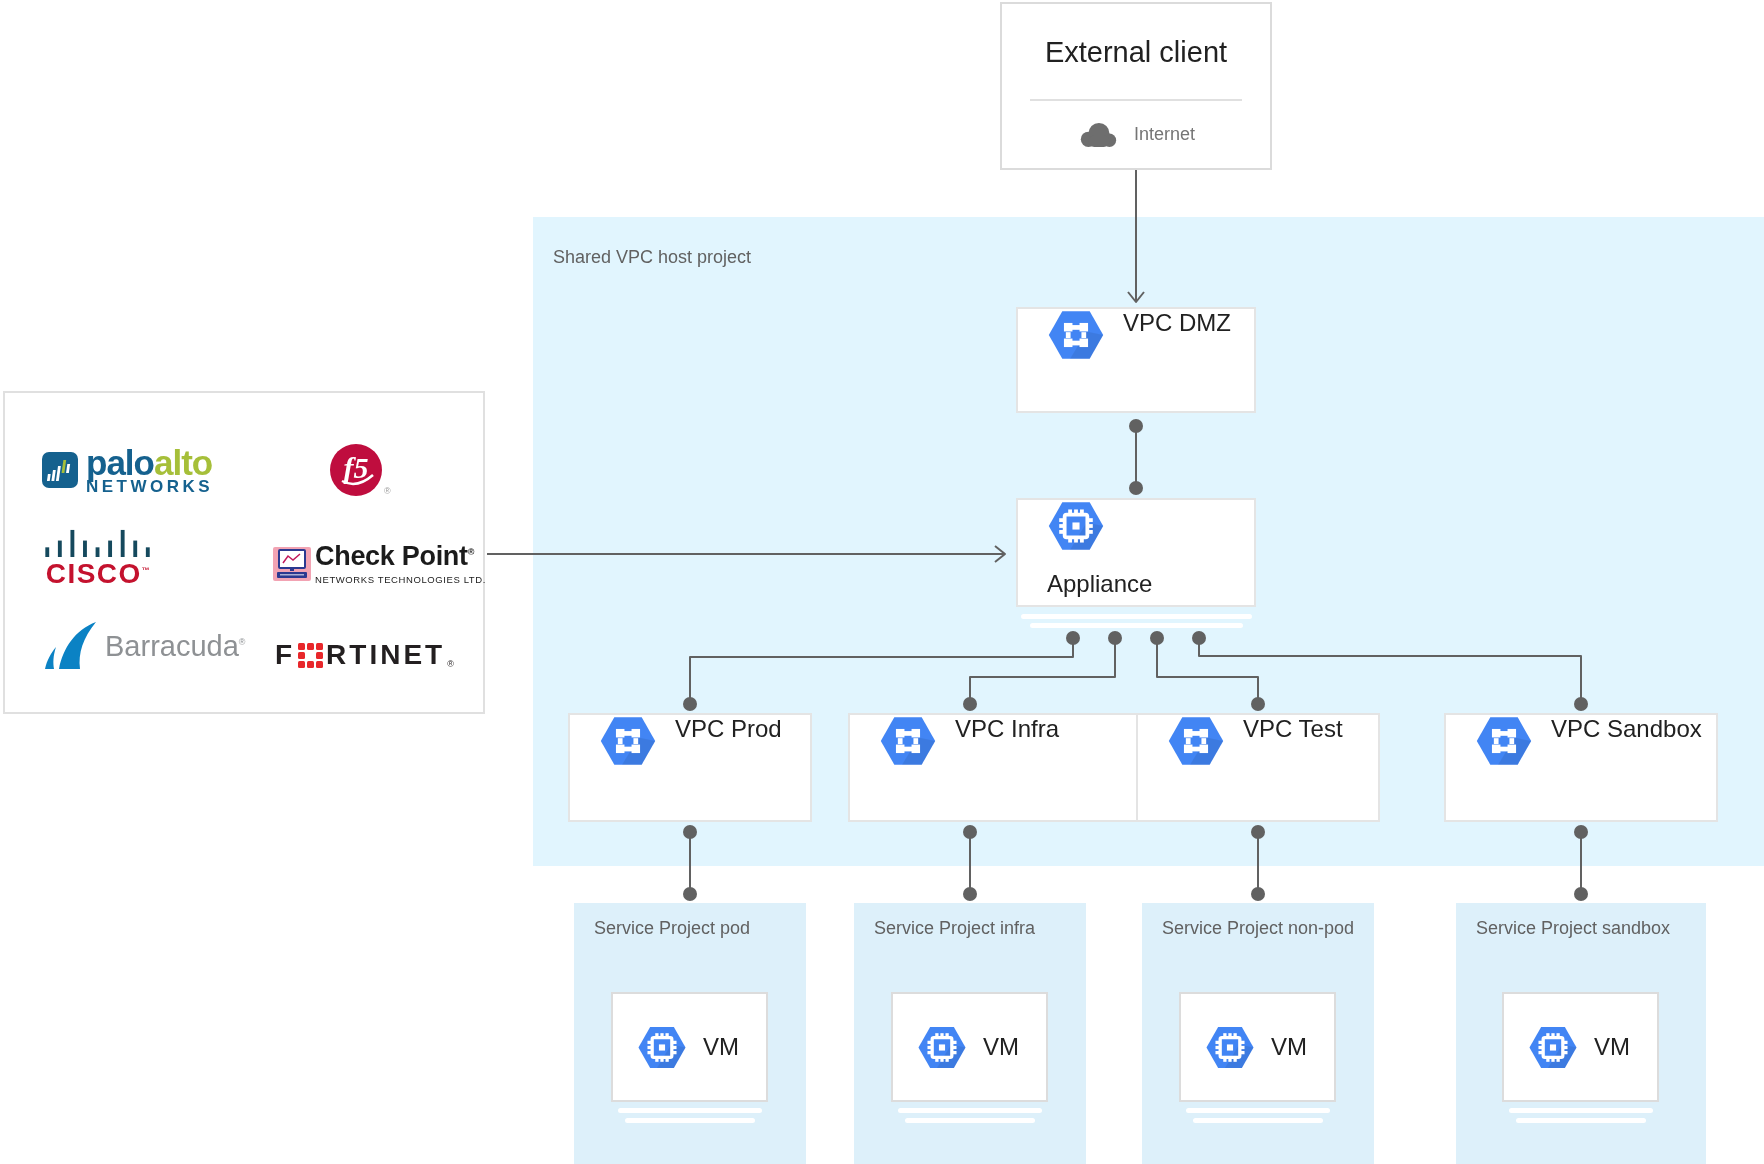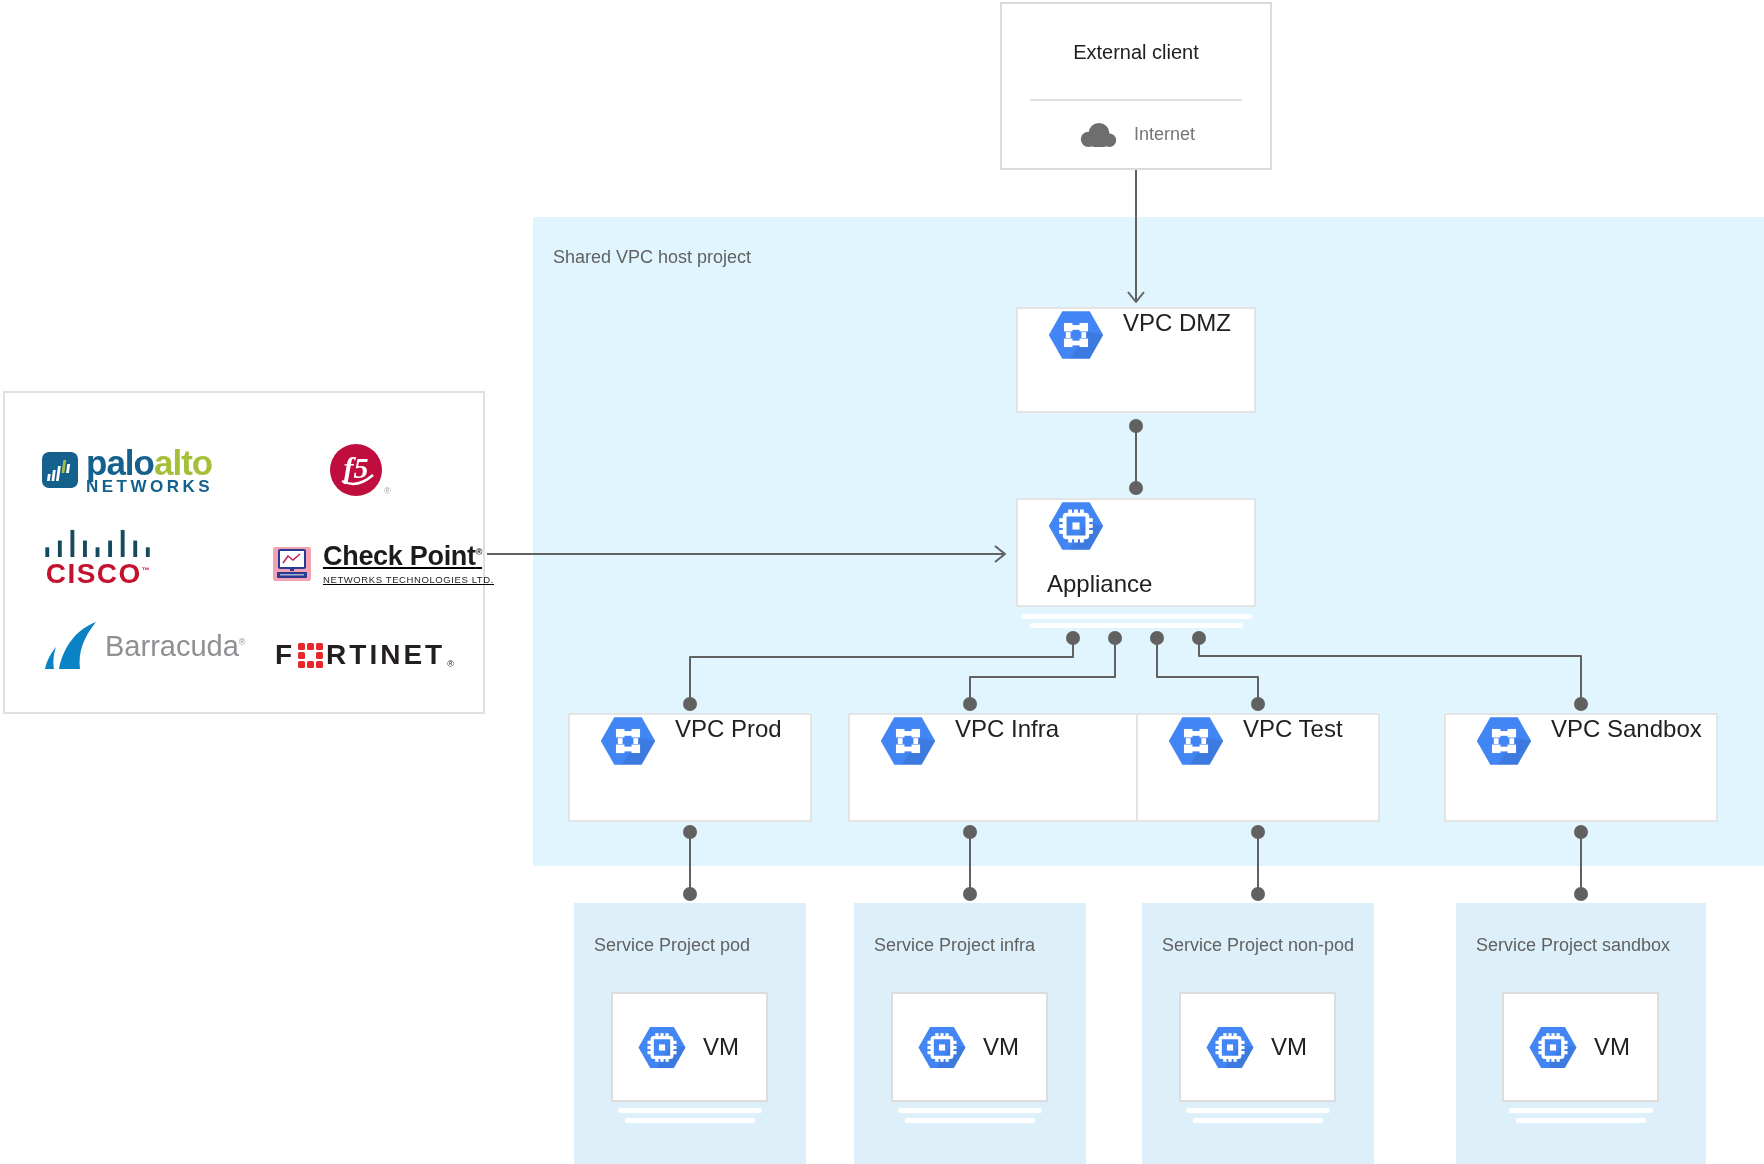--- a/index.html
+++ b/index.html
@@ -15,31 +15,31 @@
 
   
   .node{position:absolute;z-index:3;background:#fff;border:2px solid #E4E4E4;box-sizing:border-box;
         display:flex;align-items:flex-start;padding-left:29px;gap:18px;}
   .node-label{font-size:24px;color:#212121;white-space:nowrap;}
 
   
   .external-box{position:absolute;left:1000px;top:2px;width:272px;height:168px;z-index:3;
                 background:#fff;border:2px solid #DBDBDB;box-sizing:border-box;display:flex;flex-direction:column;}
   .external-title{flex:0 0 95px;display:flex;align-items:center;justify-content:center;
-                  font-size:20px;color:#212121;padding-top:2px;box-sizing:border-box;}
+                  font-size:29px;color:#212121;padding-top:2px;box-sizing:border-box;}
   .external-divider{border-top:2px solid #E0E0E0;margin:0 28px;}
   .external-row{flex:1;display:flex;align-items:center;justify-content:center;gap:15px;}
   .internet-label{font-size:18px;color:#757575;}
 
   
   .stack-line{position:absolute;z-index:3;height:5px;background:#fff;border-radius:3px;}
 
   
   .service-box{position:absolute;top:903px;height:261px;z-index:3;background:#DDF0FA;box-sizing:border-box;}
-  .service-label{position:absolute;left:20px;top:32px;font-size:18px;color:#616161;white-space:nowrap;}
+  .service-label{position:absolute;left:20px;top:15px;font-size:18px;color:#616161;white-space:nowrap;}
   .vm-box{position:absolute;top:89px;width:157px;height:110px;background:#fff;border:2px solid #DCDCDC;
           box-sizing:border-box;display:flex;align-items:center;padding-left:24px;gap:16px;}
   .vm-line1{position:absolute;top:205px;width:144px;height:5px;background:#fff;border-radius:3px;}
   .vm-line2{position:absolute;top:215px;width:130px;height:5px;background:#fff;border-radius:3px;}
 
   
   .vendor-box{position:absolute;left:3px;top:391px;width:482px;height:323px;z-index:3;background:#fff;
               border:2px solid #E0E0E0;box-sizing:border-box;}
   .vendor-item{position:absolute;display:flex;align-items:center;}
 
@@ -50,21 +50,21 @@
   .f5-ball{position:relative;width:52px;height:52px;border-radius:50%;background:#BF0D3E;
            display:flex;align-items:center;justify-content:center;}
   .f5-text{font-family:"Liberation Serif","DejaVu Serif",serif;font-style:italic;font-weight:700;
            font-size:30px;color:#fff;position:relative;top:-2px;}
   .f5-reg{font-size:9px;color:#9E9E9E;align-self:flex-end;margin-left:2px;}
 
   .cisco-block{display:flex;flex-direction:column;align-items:center;}
   .cisco-text{font-size:28px;font-weight:700;letter-spacing:1.5px;color:#C4122E;line-height:1;margin-top:3px;}
   .cisco-tm{font-size:8px;color:#C4122E;vertical-align:super;}
 
-  .cp-text{margin-left:12px;text-decoration:underline;}
+  .cp-text{margin-left:4px;}
   .cp-title{font-size:27px;font-weight:600;letter-spacing:-0.3px;color:#1B1B1B;line-height:1;white-space:nowrap;}
   .cp-reg{font-size:9px;vertical-align:super;}
   .cp-sub{font-size:9.5px;letter-spacing:0.6px;color:#1B1B1B;margin-top:4px;white-space:nowrap;}
 
   .barracuda-text{font-size:29px;color:#8E9194;letter-spacing:0;margin-left:4px;white-space:nowrap;}
   .barracuda-reg{font-size:9px;vertical-align:super;color:#8E9194;}
 
   .fortinet-row{display:flex;align-items:center;}
   .fortinet-letters{font-size:28px;font-weight:800;letter-spacing:3px;color:#231F20;line-height:1;}
   .fortinet-o{display:inline-grid;grid-template-columns:repeat(3,7px);grid-auto-rows:7px;gap:2px;margin:0 3px;position:relative;top:0;}

